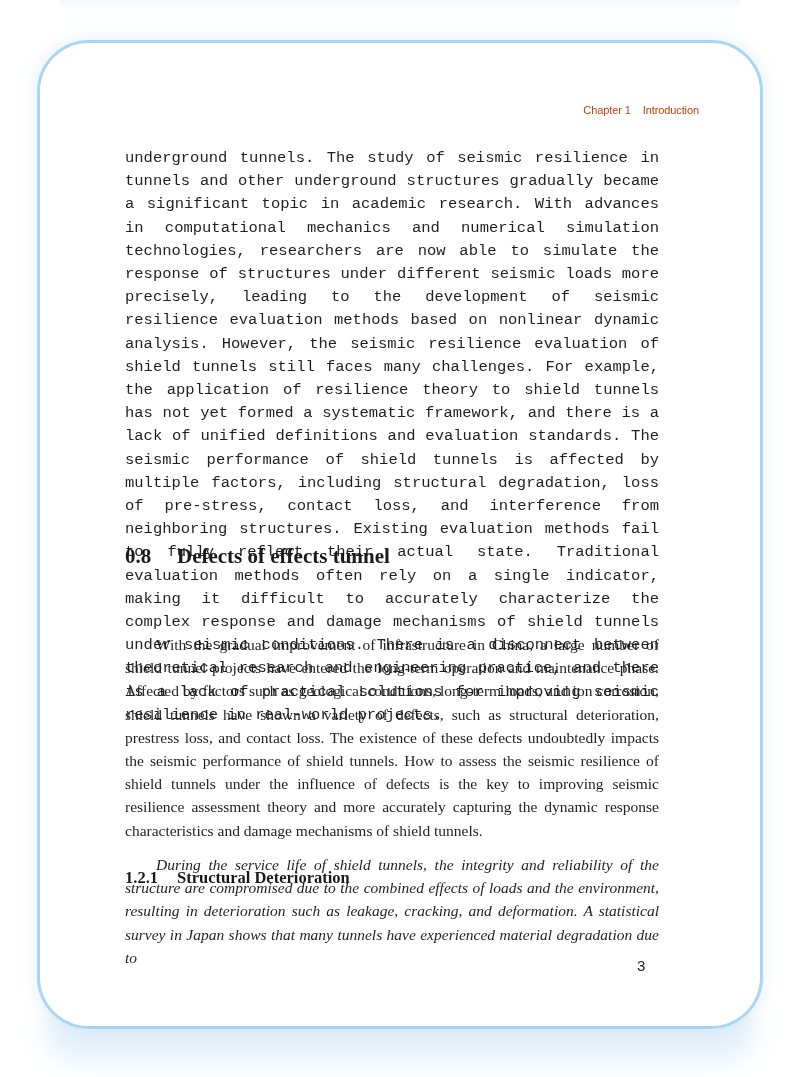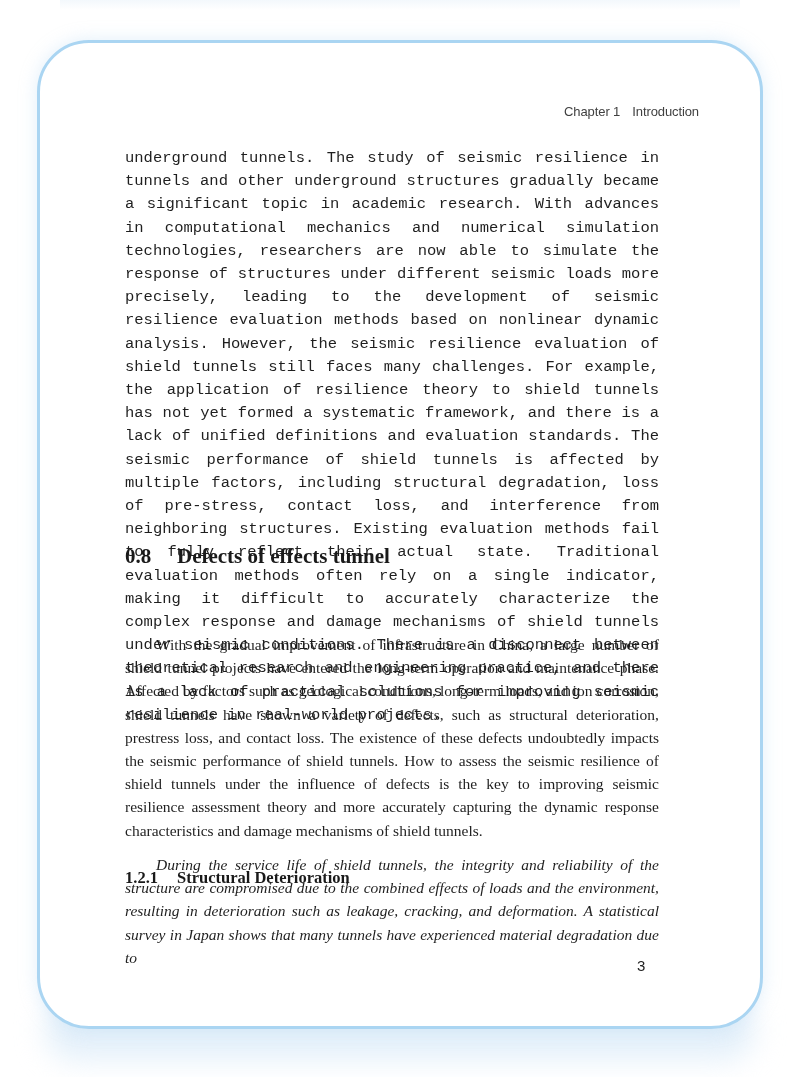--- a/index.html
+++ b/index.html
@@ -15,21 +15,21 @@
     border-radius: 40px;
     background: #e4f0fa; filter: blur(14px);
   }
   .page {
     position: absolute; left: 37px; top: 40px; width: 720px; height: 983px;
     border: 3px solid #aad5f2; border-radius: 52px; background: #ffffff;
     box-shadow: 0 0 18px rgba(170,210,240,0.35);
   }
   .header {
     position: absolute; right: 101px; top: 104px;
-    font-family: "Liberation Sans", sans-serif; font-size: 13px; color: #404040;
+    font-family: "Liberation Sans", sans-serif; font-size: 11px; color: #c2410c;
     letter-spacing: -0.1px;
   }
   .header .sep { display: inline-block; width: 12px; }
   .content {
     position: absolute; left: 125px; width: 534px;
     font-family: "Liberation Serif", serif; font-size: 15.5px; color: #1f1f1f;
     line-height: 23.2px; text-align: justify;
   }
   .p1 { top: 147px; font-family: Liberation Mono, monospace; }
   .h2 {

